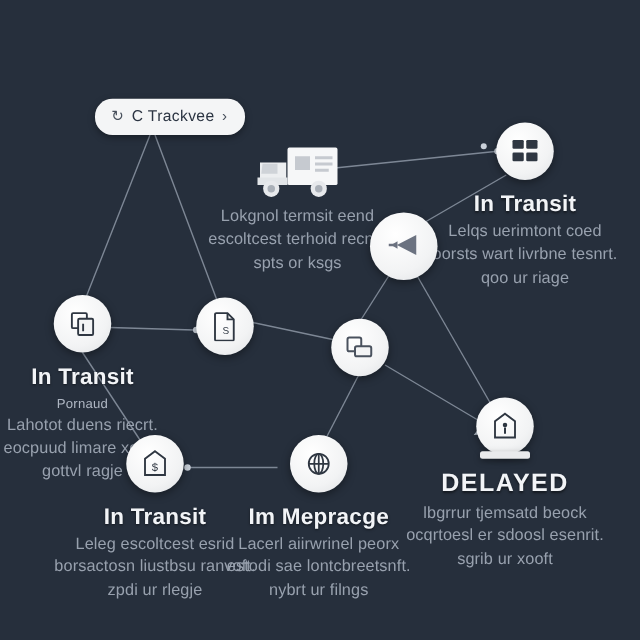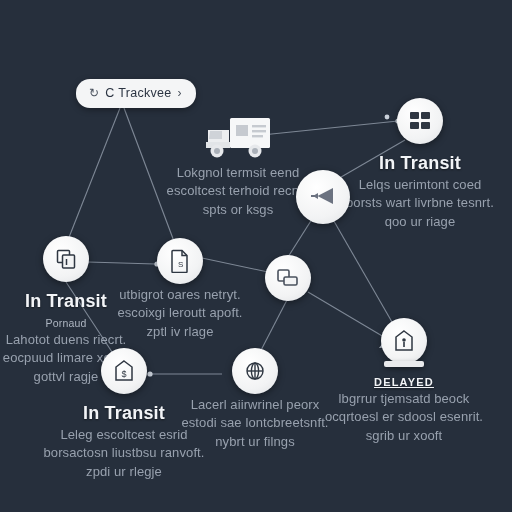--- a/index.html
+++ b/index.html
@@ -71,21 +71,21 @@
     box-shadow: 0 2px 5px rgba(0,0,0,0.35);
   }
   .node-title {
     margin-top: 9px;
     color: #f2f4f7;
     font-size: 18px;
     font-weight: bold;
     letter-spacing: 0.2px;
     text-shadow: 0 1px 2px rgba(0,0,0,0.5);
   }
-  .node-title.caps { letter-spacing: 1.2px; font-size: 11px; text-decoration: underline; }
+  .node-title.caps { letter-spacing: 1.2px; font-size: 20px; }
   .node-sub-strong {
     margin-top: 5px;
     color: #aeb6c2;
     font-size: 10.5px;
     letter-spacing: 0.2px;
   }
   .node-desc {
     margin-top: 2px;
     color: #98a1ae;
     font-size: 13px;
@@ -210,23 +210,20 @@
   <div class="node" style="left:180px; top:238px;">
     <div class="badge">
       <span>
         <svg width="20" height="24" viewBox="0 0 20 24">
           <path d="M3 1.5 h9 l5 5 v16 a1 1 0 0 1 -1 1 h-13 a1 1 0 0 1 -1 -1 v-20 a1 1 0 0 1 1 -1 z" fill="none" stroke="#2f3742" stroke-width="1.5"></path>
           <path d="M12 1.5 v5 h5" fill="none" stroke="#2f3742" stroke-width="1.5"></path>
           <text x="8" y="18" font-size="8" fill="#2f3742" font-family="'Liberation Sans', sans-serif">S</text>
         </svg>
       </span>
     </div>
-    <div class="node-desc" style="white-space:pre-line">utbigrot oares netryt.
-escoixgi leroutt apoft.
-zptl iv rlage</div>
   </div>
 
   <div class="node" style="left:323px; top:170px;">
     <div class="badge lg">
       <span>
         <svg width="28" height="24" viewBox="0 0 28 24">
           <path d="M24 3 L8.5 11 L24 19 Z" fill="#6b7280"></path>
           <path d="M9 8 L4 11 L9 14 Z" fill="#6b7280"></path>
           <rect x="2" y="10" width="6" height="2" fill="#6b7280"></rect>
         </svg>
@@ -287,18 +284,19 @@
         <svg width="24" height="24" viewBox="0 0 24 24">
           <g fill="none" stroke="#2f3742" stroke-width="1.4">
             <circle cx="12" cy="12" r="8"></circle>
             <ellipse cx="12" cy="12" rx="3.6" ry="8"></ellipse>
             <line x1="4" y1="12" x2="20" y2="12"></line>
             <line x1="12" y1="4" x2="12" y2="20"></line>
           </g>
         </svg>
       </span>
     </div>
+    <div class="node-title">Im Mepracge</div>
     <div class="node-desc" style="white-space:pre-line">Lacerl aiirwrinel peorx
 estodi sae lontcbreetsnft.
 nybrt ur filngs</div>
   </div>
 
 </div>
 
 </body></html>

